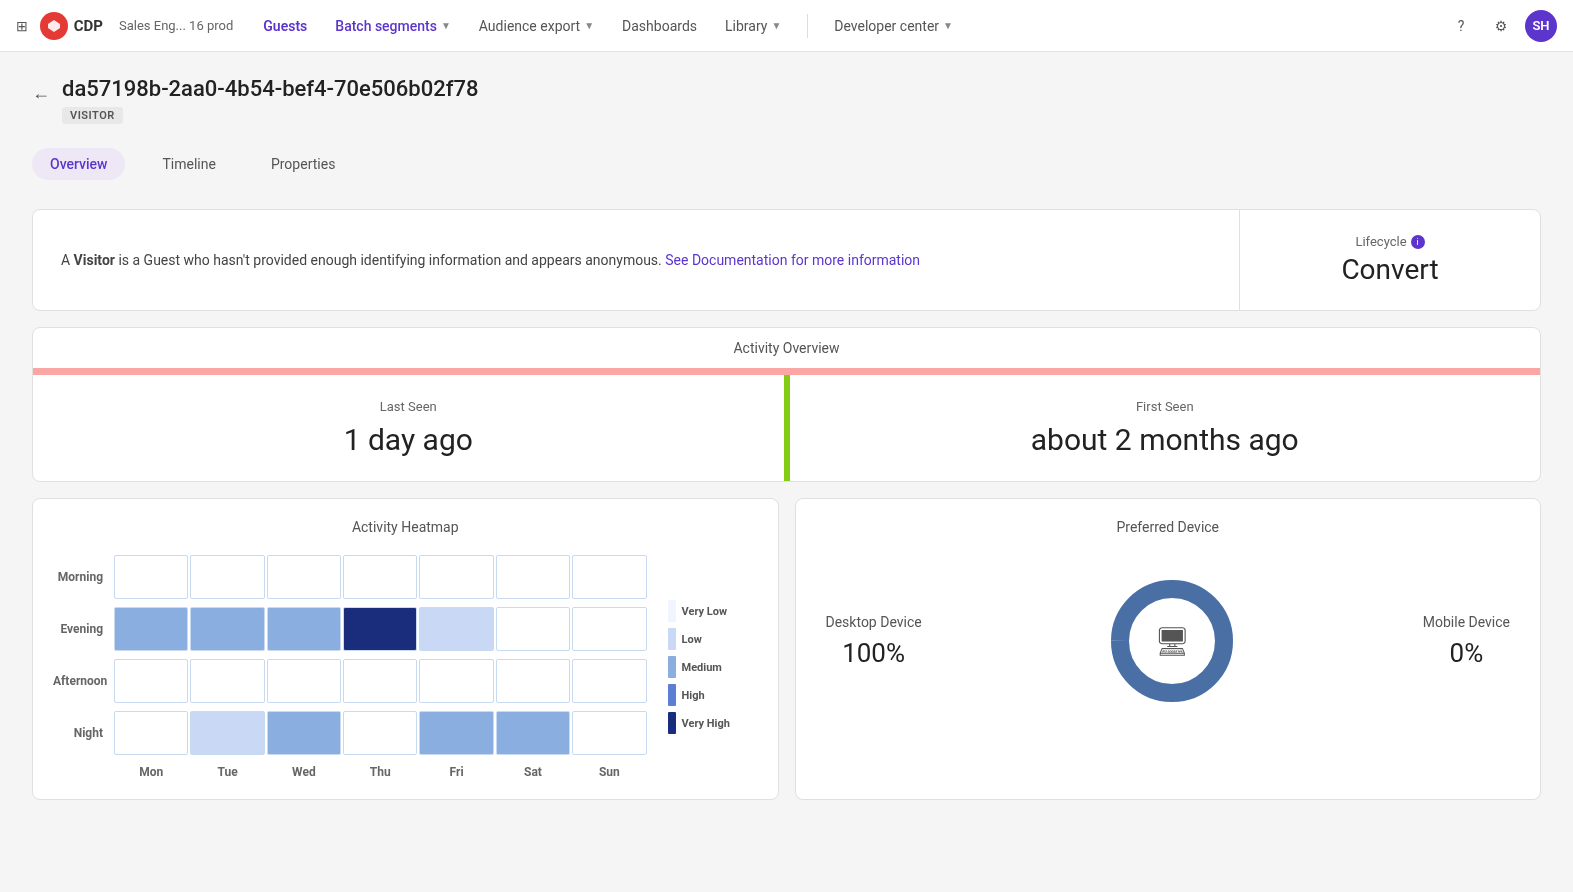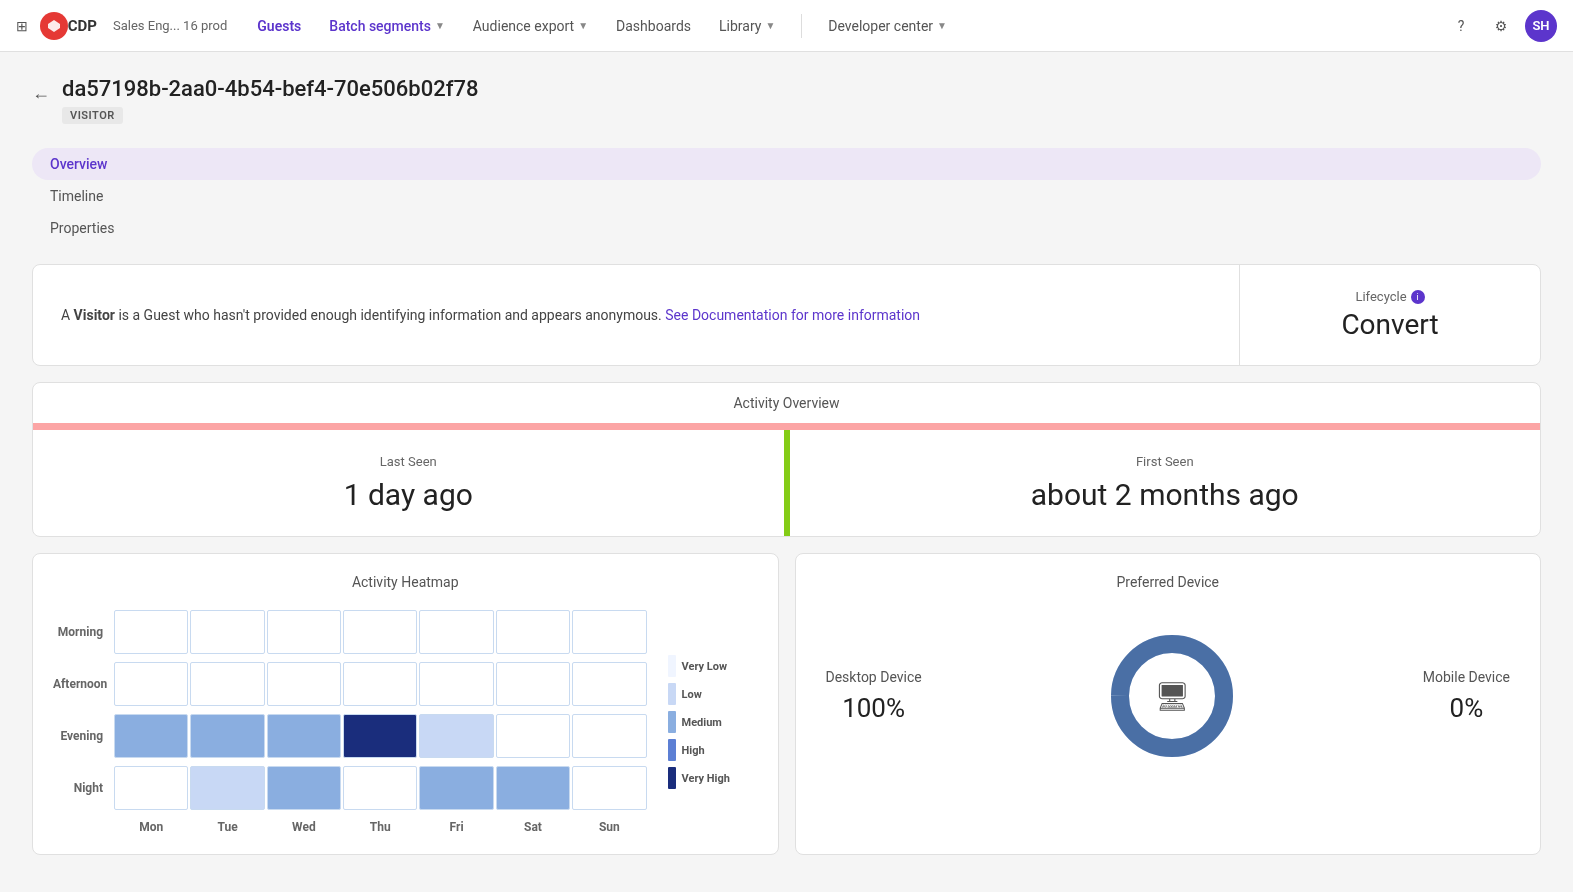--- a/index.html
+++ b/index.html
@@ -4,21 +4,21 @@
   <style>
     * { box-sizing: border-box; margin: 0; padding: 0; }
     body { font-family: -apple-system, BlinkMacSystemFont, 'Segoe UI', Roboto, sans-serif; background: #f5f5f5; color: #333; font-size: 14px; }
 
     
     .topnav {
       display: flex; align-items: center; background: #fff; border-bottom: 1px solid #e0e0e0;
       height: 52px; padding: 0 16px; gap: 8px;
     }
     .topnav-grid-icon { color: #555; margin-right: 4px; cursor: pointer; }
-    .topnav-logo { display: flex; align-items: center; margin-right: 8px; }
+    .topnav-logo { display: flex; align-items: center; gap: 6px; margin-right: 8px; }
     .logo-circle { width: 28px; height: 28px; background: #e53935; border-radius: 50%; display: flex; align-items: center; justify-content: center; }
     .logo-text { font-weight: 700; font-size: 15px; color: #333; }
     .topnav-env { color: #666; font-size: 13px; margin-right: 12px; }
     .topnav-item { padding: 6px 10px; color: #555; font-size: 14px; cursor: pointer; border-radius: 4px; display: flex; align-items: center; gap: 4px; }
     .topnav-item.active { color: #5c35cc; font-weight: 600; }
     .topnav-item.batch { color: #5c35cc; font-weight: 500; }
     .topnav-sep { width: 1px; height: 24px; background: #ddd; margin: 0 8px; }
     .topnav-spacer { flex: 1; }
     .topnav-right { display: flex; align-items: center; gap: 8px; }
     .topnav-icon-btn { width: 32px; height: 32px; border-radius: 50%; display: flex; align-items: center; justify-content: center; cursor: pointer; color: #555; }
@@ -28,21 +28,21 @@
     
     .page { background: #f5f5f5; padding: 24px 32px; min-height: calc(100vh - 52px); }
 
     
     .page-header { display: flex; align-items: flex-start; gap: 12px; margin-bottom: 24px; }
     .back-btn { margin-top: 6px; cursor: pointer; color: #555; font-size: 18px; }
     .page-id { font-size: 22px; font-weight: 500; color: #222; }
     .badge-visitor { display: inline-block; background: #e8e8e8; color: #555; font-size: 11px; font-weight: 600; padding: 2px 8px; border-radius: 3px; margin-top: 6px; letter-spacing: 0.5px; }
 
     
-    .tabs { display: flex; gap: 0; margin-bottom: 20px; flex-direction: column; }
+    .tabs { display: flex; gap: 19px; margin-bottom: 29px; }
     .tab { padding: 8px 18px; border-radius: 20px; cursor: pointer; font-size: 14px; color: #555; }
     .tab.active { background: #ede7f6; color: #5c35cc; font-weight: 500; }
 
     
     .card { background: #fff; border: 1px solid #e0e0e0; border-radius: 8px; }
 
     
     .info-row { display: flex; margin-bottom: 16px; }
     .info-main { flex: 1; padding: 24px 28px; display: flex; align-items: center; border-right: 1px solid #e0e0e0; }
     .info-main p { color: #444; font-size: 14px; line-height: 1.5; }
@@ -204,39 +204,39 @@
                   <div class="heatmap-cell cell-empty"></div>
                   <div class="heatmap-cell cell-empty"></div>
                   <div class="heatmap-cell cell-empty"></div>
                   <div class="heatmap-cell cell-empty"></div>
                   <div class="heatmap-cell cell-empty"></div>
                   <div class="heatmap-cell cell-empty"></div>
                   <div class="heatmap-cell cell-empty"></div>
                 </div>
               </div>
               <div class="heatmap-row">
-                <div class="row-label">Afternoon</div>
+                <div class="row-label">Evening</div>
                 <div class="heatmap-cells">
-                  <div class="heatmap-cell cell-empty"></div>
-                  <div class="heatmap-cell cell-empty"></div>
-                  <div class="heatmap-cell cell-empty"></div>
-                  <div class="heatmap-cell cell-empty"></div>
-                  <div class="heatmap-cell cell-empty"></div>
+                  <div class="heatmap-cell cell-medium"></div>
+                  <div class="heatmap-cell cell-medium"></div>
+                  <div class="heatmap-cell cell-medium"></div>
+                  <div class="heatmap-cell cell-veryhigh"></div>
+                  <div class="heatmap-cell cell-low"></div>
                   <div class="heatmap-cell cell-empty"></div>
                   <div class="heatmap-cell cell-empty"></div>
                 </div>
               </div>
               <div class="heatmap-row">
-                <div class="row-label">Evening</div>
+                <div class="row-label">Afternoon</div>
                 <div class="heatmap-cells">
-                  <div class="heatmap-cell cell-medium"></div>
-                  <div class="heatmap-cell cell-medium"></div>
-                  <div class="heatmap-cell cell-medium"></div>
-                  <div class="heatmap-cell cell-veryhigh"></div>
-                  <div class="heatmap-cell cell-low"></div>
+                  <div class="heatmap-cell cell-empty"></div>
+                  <div class="heatmap-cell cell-empty"></div>
+                  <div class="heatmap-cell cell-empty"></div>
+                  <div class="heatmap-cell cell-empty"></div>
+                  <div class="heatmap-cell cell-empty"></div>
                   <div class="heatmap-cell cell-empty"></div>
                   <div class="heatmap-cell cell-empty"></div>
                 </div>
               </div>
               <div class="heatmap-row">
                 <div class="row-label">Night</div>
                 <div class="heatmap-cells">
                   <div class="heatmap-cell cell-empty"></div>
                   <div class="heatmap-cell cell-low"></div>
                   <div class="heatmap-cell cell-medium"></div>

